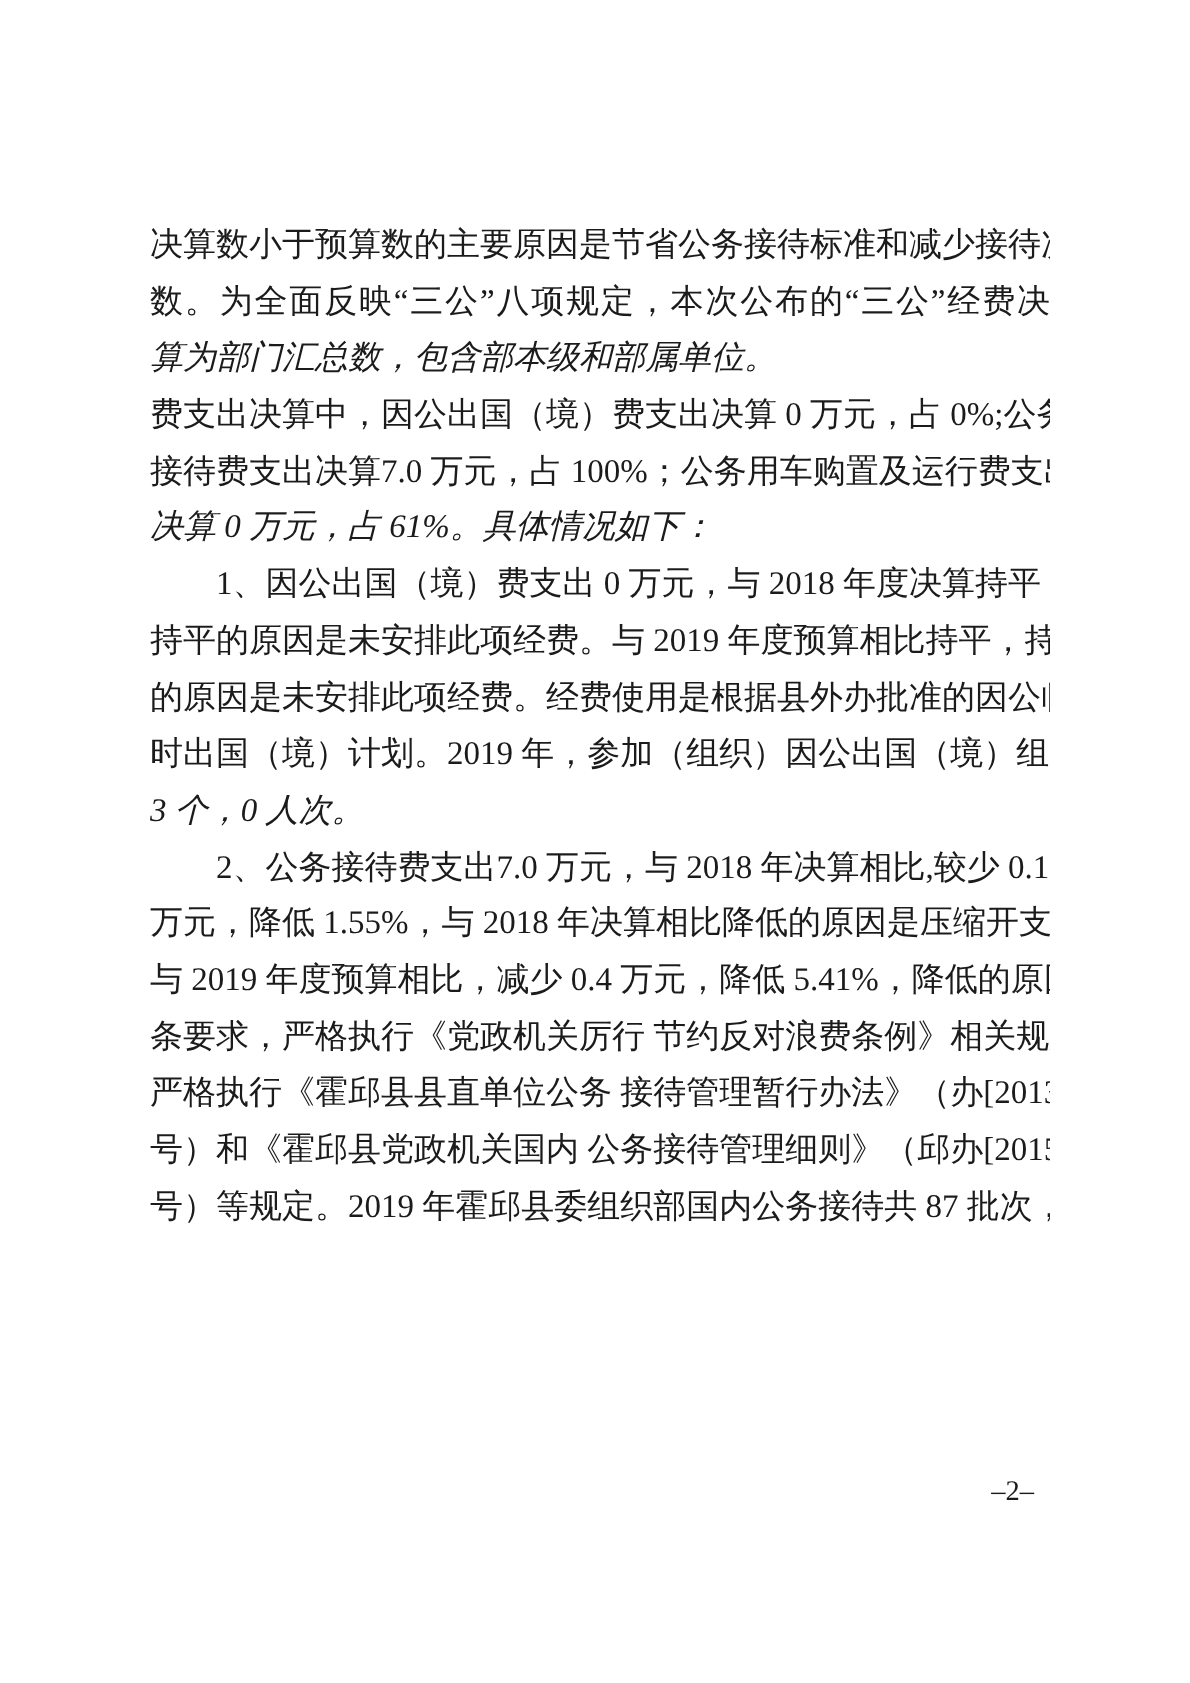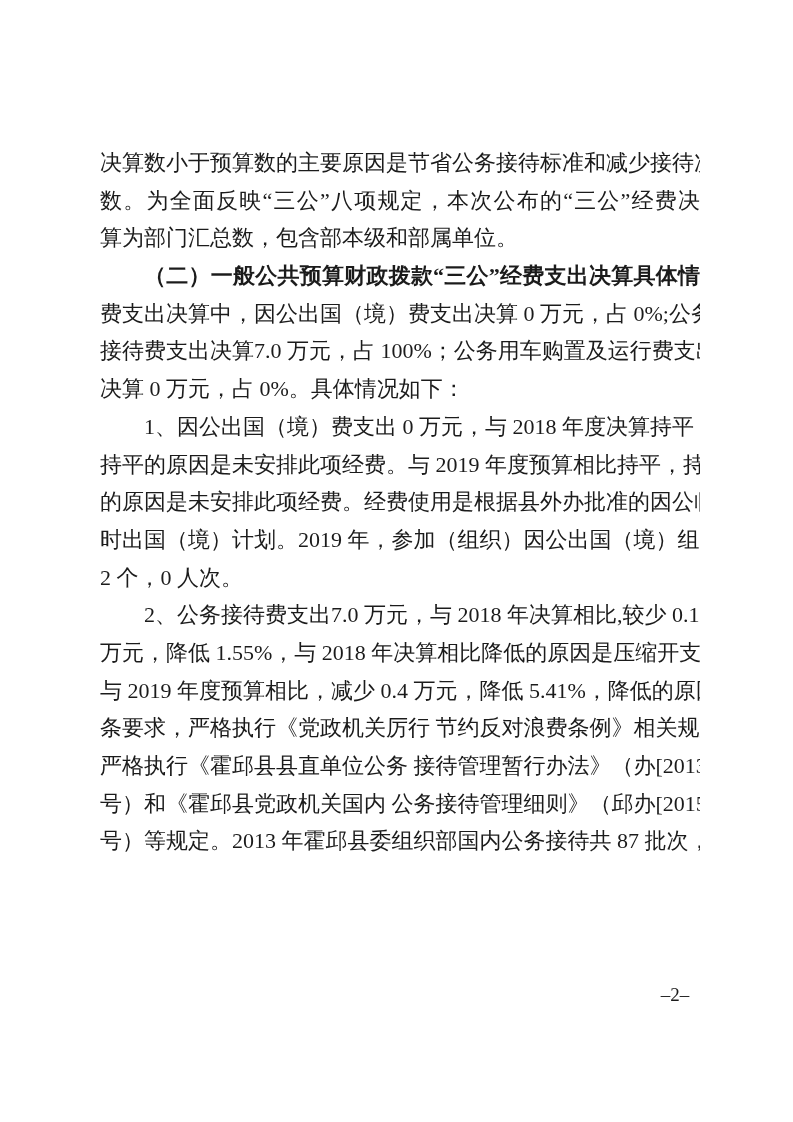--- a/index.html
+++ b/index.html
@@ -29,20 +29,21 @@
     height: 37.7px;
     line-height: 37.7px;
     white-space: nowrap;
     overflow: hidden;
     text-align: justify;
     text-align-last: justify;
     text-justify: inter-character;
   }
   .line.para-last {
     text-align-last: left;
+    font-style: italic;
   }
   .line.indent {
     text-indent: 44px;
   }
   .para-heading .line {
     font-weight: 700;
   }
   .page-number {
     position: absolute;
     top: 982px;
@@ -58,38 +59,37 @@
 <body>
 
 <div class="page">
   <div class="content">
       <div class="para para-body">
         <div class="line">决算数小于预算数的主要原因是节省公务接待标准和减少接待次</div>
         <div class="line">数。为全面反映“三公”八项规定，本次公布的“三公”经费决</div>
         <div class="line para-last">算为部门汇总数，包含部本级和部属单位。</div>
       </div>
       <div class="para para-heading">
-        <div class="line indent">（二）一般公共预算财政拨款“三公”经费支出决算具体情</div>
       </div>
       <div class="para para-body">
         <div class="line">费支出决算中，因公出国（境）费支出决算 0 万元，占 0%;公务</div>
         <div class="line">接待费支出决算7.0 万元，占 100%；公务用车购置及运行费支出</div>
-        <div class="line para-last">决算 0 万元，占 0%。具体情况如下：</div>
+        <div class="line para-last">决算 0 万元，占 61%。具体情况如下：</div>
       </div>
       <div class="para para-body">
         <div class="line indent">1、因公出国（境）费支出 0 万元，与 2018 年度决算持平，</div>
         <div class="line">持平的原因是未安排此项经费。与 2019 年度预算相比持平，持平</div>
         <div class="line">的原因是未安排此项经费。经费使用是根据县外办批准的因公临</div>
         <div class="line">时出国（境）计划。2019 年，参加（组织）因公出国（境）组团</div>
-        <div class="line para-last">2 个，0 人次。</div>
+        <div class="line para-last">3 个，0 人次。</div>
       </div>
       <div class="para para-body">
         <div class="line indent">2、公务接待费支出7.0 万元，与 2018 年决算相比,较少 0.11</div>
         <div class="line">万元，降低 1.55%，与 2018 年决算相比降低的原因是压缩开支。</div>
         <div class="line">与 2019 年度预算相比，减少 0.4 万元，降低 5.41%，降低的原因</div>
         <div class="line">条要求，严格执行《党政机关厉行 节约反对浪费条例》相关规定，</div>
         <div class="line">严格执行《霍邱县县直单位公务 接待管理暂行办法》（办[2013]52</div>
         <div class="line">号）和《霍邱县党政机关国内 公务接待管理细则》（邱办[2015]3</div>
-        <div class="line">号）等规定。2013 年霍邱县委组织部国内公务接待共 87 批次，</div>
+        <div class="line">号）等规定。2019 年霍邱县委组织部国内公务接待共 87 批次，</div>
       </div>
     </div>
   <div class="page-number">–2–</div>
 </div>
 
 </body></html>

